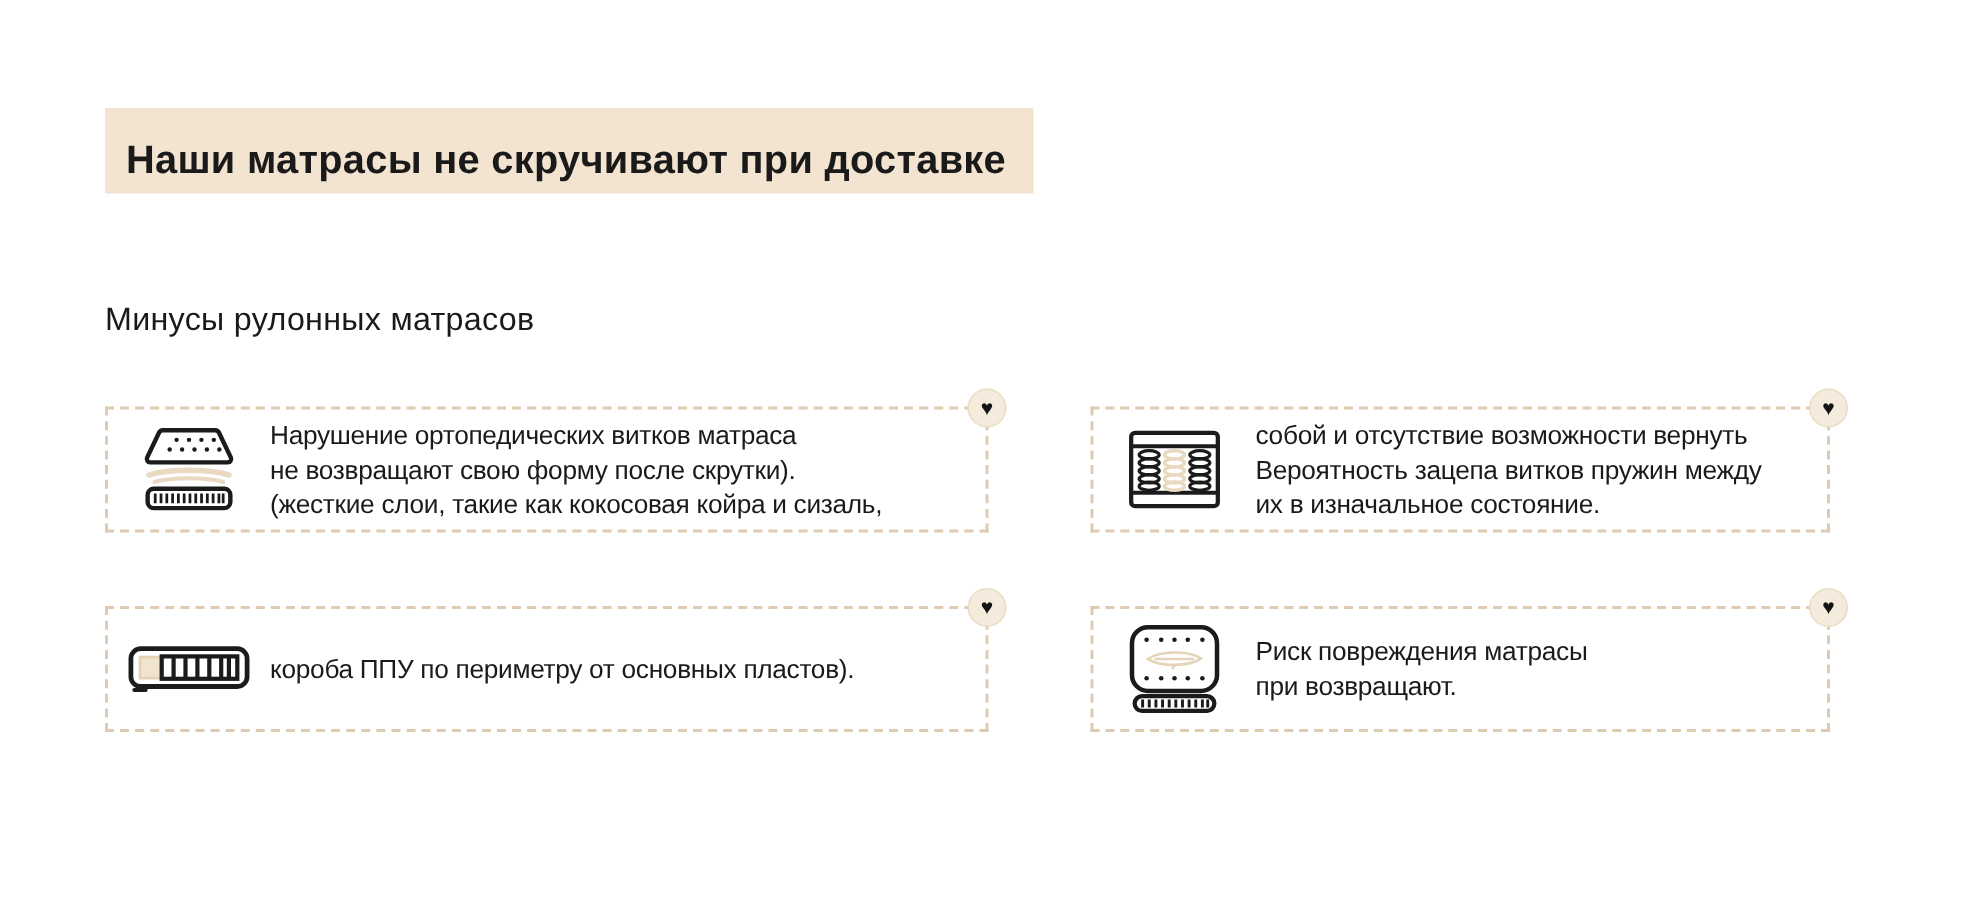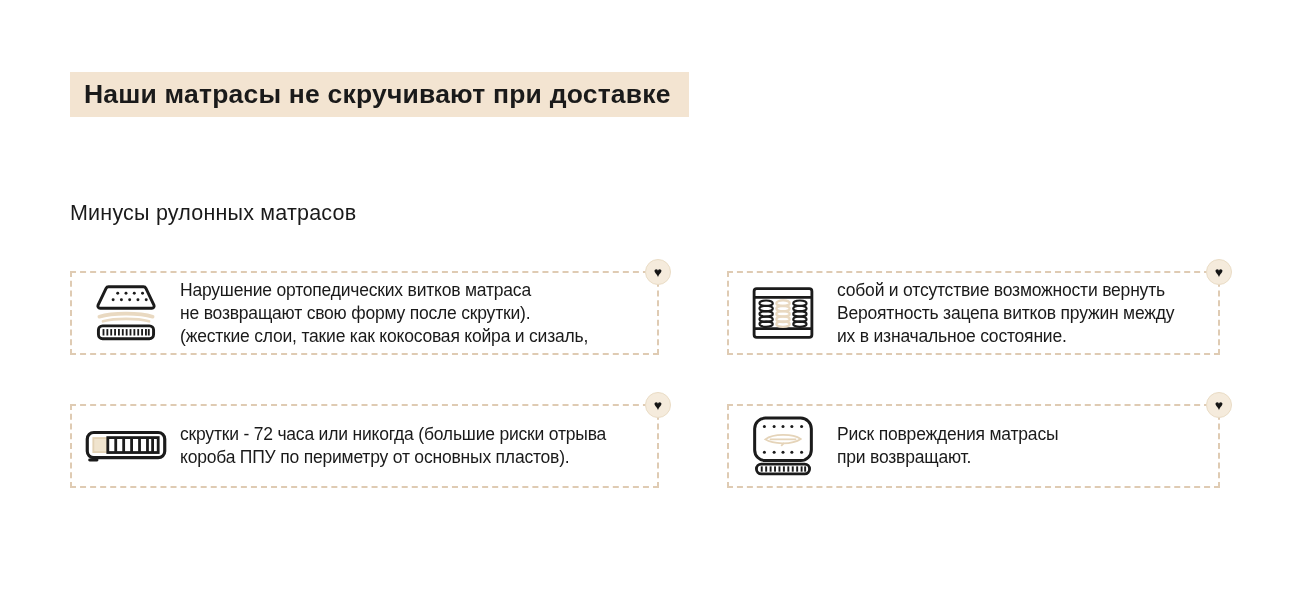--- a/index.html
+++ b/index.html
@@ -6,21 +6,21 @@
   body{
     width:1310px;height:608px;position:relative;overflow:hidden;
     background:#ffffff;
     font-family:"Liberation Sans", sans-serif;
     color:var(--text,#1a1a1a);
   }
   .title-box{
     position:absolute;left:70px;top:72px;height:45px;
     background:var(--title-bg,#F3E4D1);
     display:inline-flex;align-items:center;
-    padding:0 18px 0 14px;
+    padding:12px 18px 0 14px;
     font-size:26.5px;font-weight:700;letter-spacing:.2px;
     white-space:nowrap;
   }
   .subtitle{
     position:absolute;left:70px;top:201px;
     font-size:21.5px;font-weight:400;letter-spacing:.2px;
     white-space:nowrap;
   }
   .card{
     position:absolute;box-sizing:border-box;
@@ -156,21 +156,20 @@
           <path d="M42.5 12 V28"></path>
           <path d="M51 12 V28"></path>
           <path d="M59.5 12 V28"></path>
           <path d="M68 12 V28"></path>
           <path d="M73.5 12 V28"></path>
       </g>
       <path d="M6 36 H14" stroke="#1B1B1B" stroke-width="3" stroke-linecap="round"></path>
     </svg>
   </div>
   <div class="text-box">
-    <div>скрутки - 72 часа или никогда (большие риски отрыва</div>
     <div>короба ППУ по периметру от основных пластов).</div>
   </div>
 </div>
 
 <div class="card c4">
   <div class="heart-badge">
       <span>♥</span>
     </div>
   <div class="icon-box">
     <svg width="64" height="62" viewBox="0 0 72 70" fill="none">

